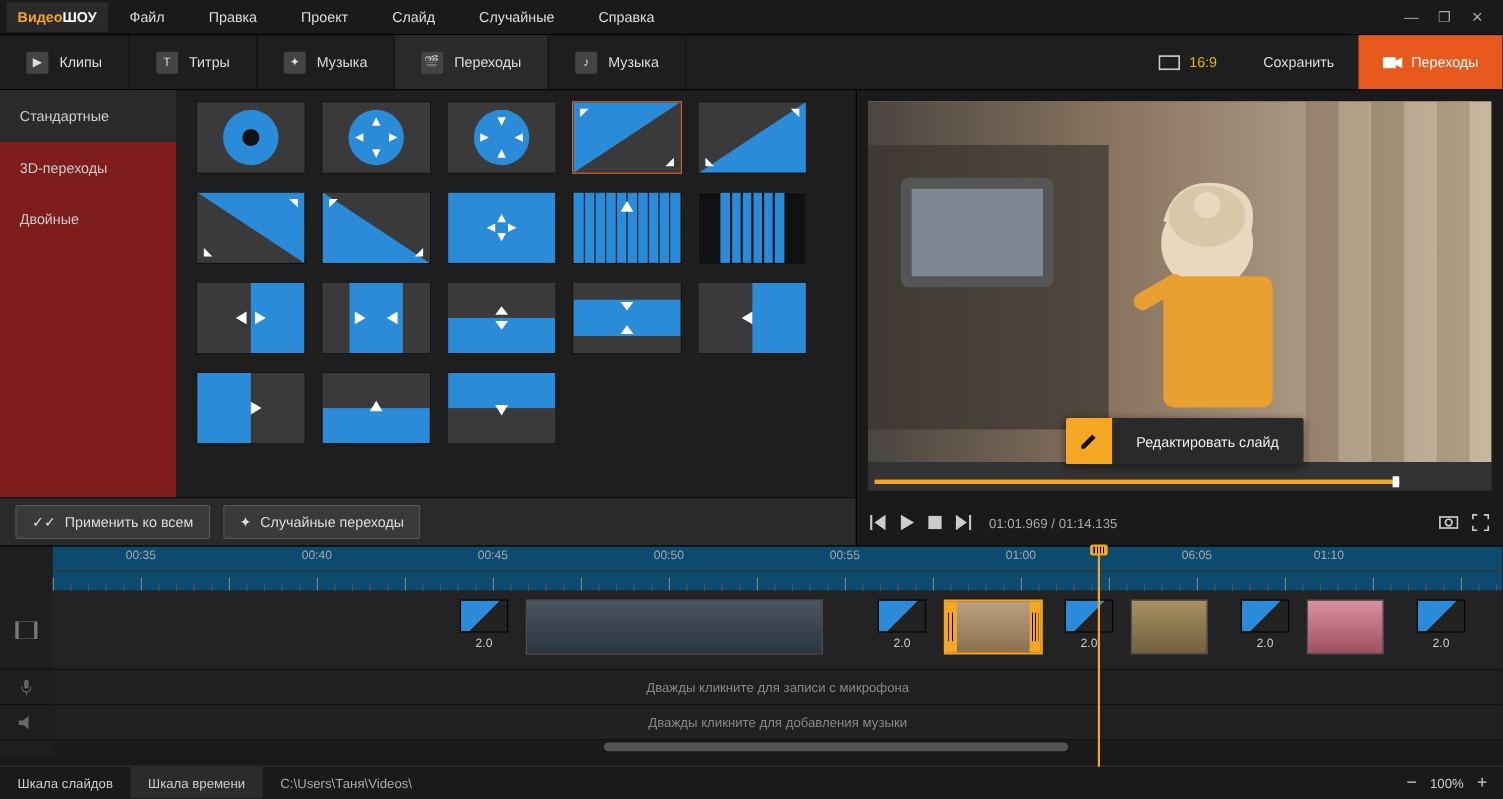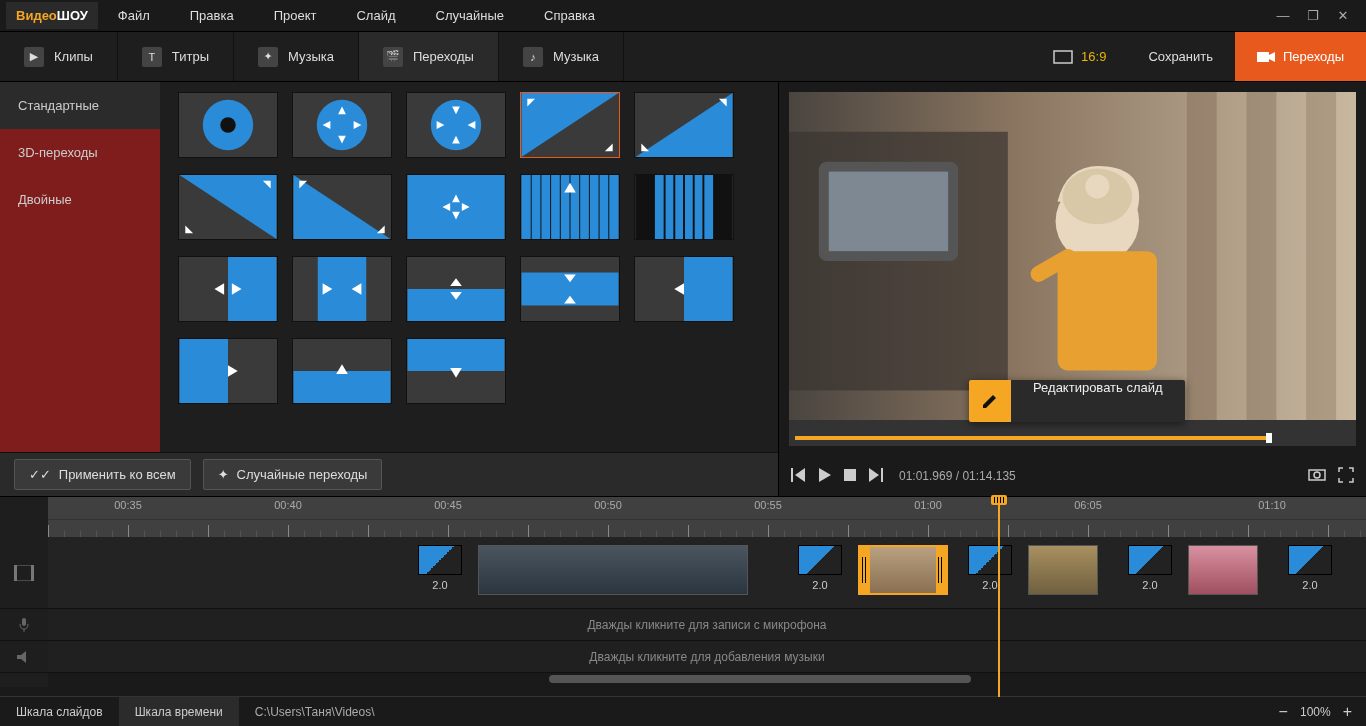--- a/index.html
+++ b/index.html
@@ -32,35 +32,35 @@
 .thumbs { display: grid; grid-template-columns: repeat(5, 100px); gap: 16px 14px; }
 .thumb { width: 100px; height: 66px; background: #3a3a3a; border: 1px solid #111; cursor: pointer; position: relative; overflow: hidden; }
 .thumb.sel { border: 1px solid #e8591e; }
 .thumb svg { width: 100%; height: 100%; }
 .action-bar { height: 44px; background: #2a2a2a; display: flex; align-items: center; gap: 12px; padding: 0 14px; border-top: 1px solid #111; }
 .action-btn { background: #3a3a3a; border: 1px solid #555; padding: 7px 14px; cursor: pointer; color: #ddd; display: flex; align-items: center; gap: 8px; border-radius: 2px; }
 
 .right-panel { flex: 1; display: flex; flex-direction: column; background: #1a1a1a; border-left: 1px solid #000; }
 .preview { flex: 1; margin: 10px; position: relative; background: #333; overflow: hidden; }
 .preview-scene { position: absolute; inset: 0; }
-.edit-slide { position: absolute; bottom: 24px; left: 180px; display: flex; background: #2a2a2a; border-radius: 2px; overflow: hidden; box-shadow: 0 2px 8px rgba(0,0,0,0.5); }
+.edit-slide { position: absolute; bottom: 24px; left: 180px; display: flex; align-items: center; background: #2a2a2a; border-radius: 2px; overflow: hidden; box-shadow: 0 2px 8px rgba(0,0,0,0.5); }
 .edit-icon { width: 42px; height: 42px; background: #f5a623; display: flex; align-items: center; justify-content: center; }
 .edit-text { padding: 0 22px; color: #eee; }
 .preview-seek { position: absolute; bottom: 6px; left: 6px; right: 6px; height: 4px; background: #333; }
 .preview-seek-fill { height: 100%; width: 86%; background: #f5a623; }
 .preview-seek-knob { position: absolute; right: 14%; top: -3px; width: 6px; height: 10px; background: #fff; }
 .playback { height: 40px; display: flex; align-items: center; gap: 10px; padding: 0 12px; }
 .pb-btn { cursor: pointer; color: #ddd; }
 .time { color: #aaa; font-size: 12px; margin-left: 6px; }
 .pb-right { margin-left: auto; display: flex; gap: 12px; }
 
 .timeline { height: 200px; background: #1a1a1a; border-top: 1px solid #000; display: flex; flex-direction: column; }
 .ruler-row { display: flex; height: 40px; }
 .track-label-col { width: 48px; background: #1e1e1e; }
-.ruler { flex: 1; position: relative; background: #404040; text-decoration: underline; }
+.ruler { flex: 1; position: relative; background: #0c4a6e; text-decoration: underline; }
 .ruler-labels { position: absolute; top: 2px; left: 0; right: 0; height: 14px; }
 .ruler-label { position: absolute; font-size: 11px; color: #aaa; transform: translateX(-50%); }
 .ruler-ticks { position: absolute; bottom: 0; left: 0; right: 0; height: 18px; border-top: 1px solid #333; }
 .tick { position: absolute; bottom: 0; width: 1px; background: #555; }
 .tick.major { height: 12px; background: #888; }
 .tick.minor { height: 6px; }
 .playhead { position: absolute; top: 0; width: 2px; height: 200px; background: #f5a623; z-index: 10; }
 .playhead-handle { position: absolute; top: -2px; left: -7px; width: 16px; height: 10px; background: #f5a623; border-radius: 2px; }
 .playhead-handle::after { content: ''; position: absolute; left: 3px; top: 2px; width: 10px; height: 6px; background: repeating-linear-gradient(90deg, #000 0 1px, transparent 1px 3px); }
 
@@ -359,21 +359,21 @@
     <div class="track-label-col"></div>
     <div class="ruler">
       <div class="ruler-labels" id="ruler-labels">
           <div class="ruler-label" style="left: 80px;">00:35</div>
           <div class="ruler-label" style="left: 240px;">00:40</div>
           <div class="ruler-label" style="left: 400px;">00:45</div>
           <div class="ruler-label" style="left: 560px;">00:50</div>
           <div class="ruler-label" style="left: 720px;">00:55</div>
           <div class="ruler-label" style="left: 880px;">01:00</div>
           <div class="ruler-label" style="left: 1040px;">06:05</div>
-          <div class="ruler-label" style="left: 1224px;">01:10</div>
+          <div class="ruler-label" style="left: 1160px;">01:10</div>
         </div>
       <div class="ruler-ticks" id="ruler-ticks">
           <div class="tick major" style="left: 0px;"></div>
           <div class="tick minor" style="left: 16px;"></div>
           <div class="tick minor" style="left: 32px;"></div>
           <div class="tick minor" style="left: 48px;"></div>
           <div class="tick minor" style="left: 64px;"></div>
           <div class="tick major" style="left: 80px;"></div>
           <div class="tick minor" style="left: 96px;"></div>
           <div class="tick minor" style="left: 112px;"></div>

